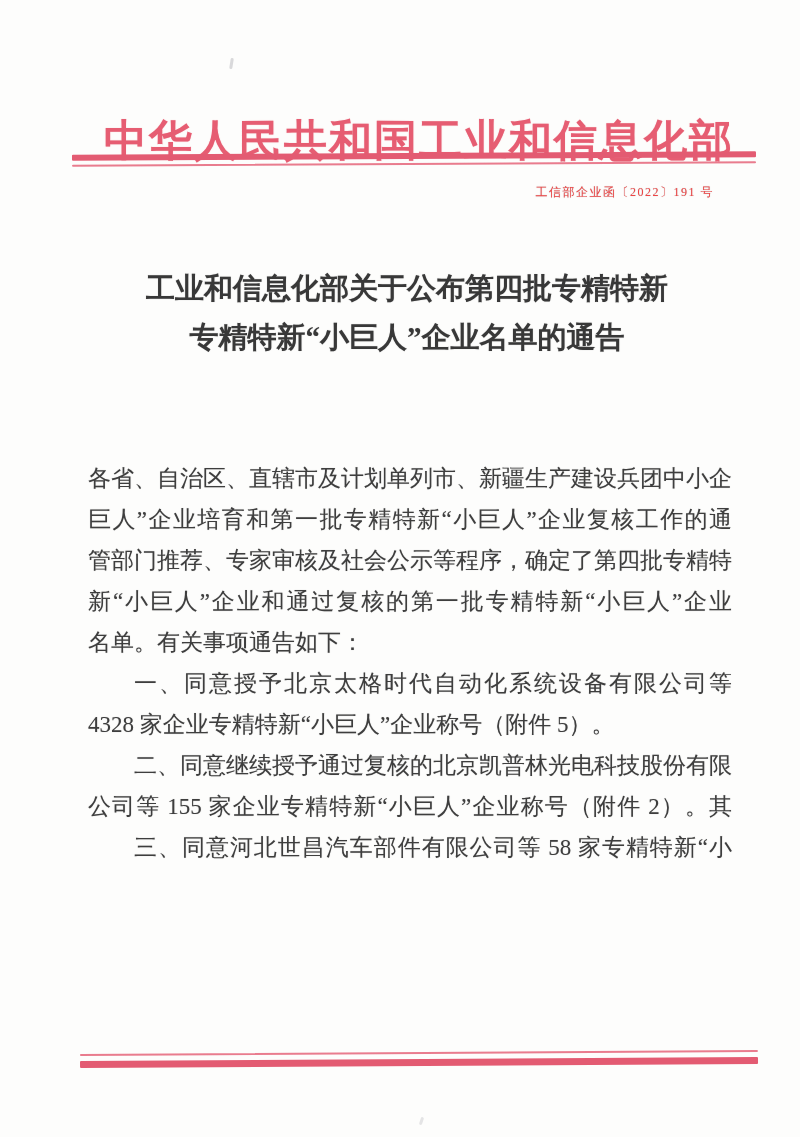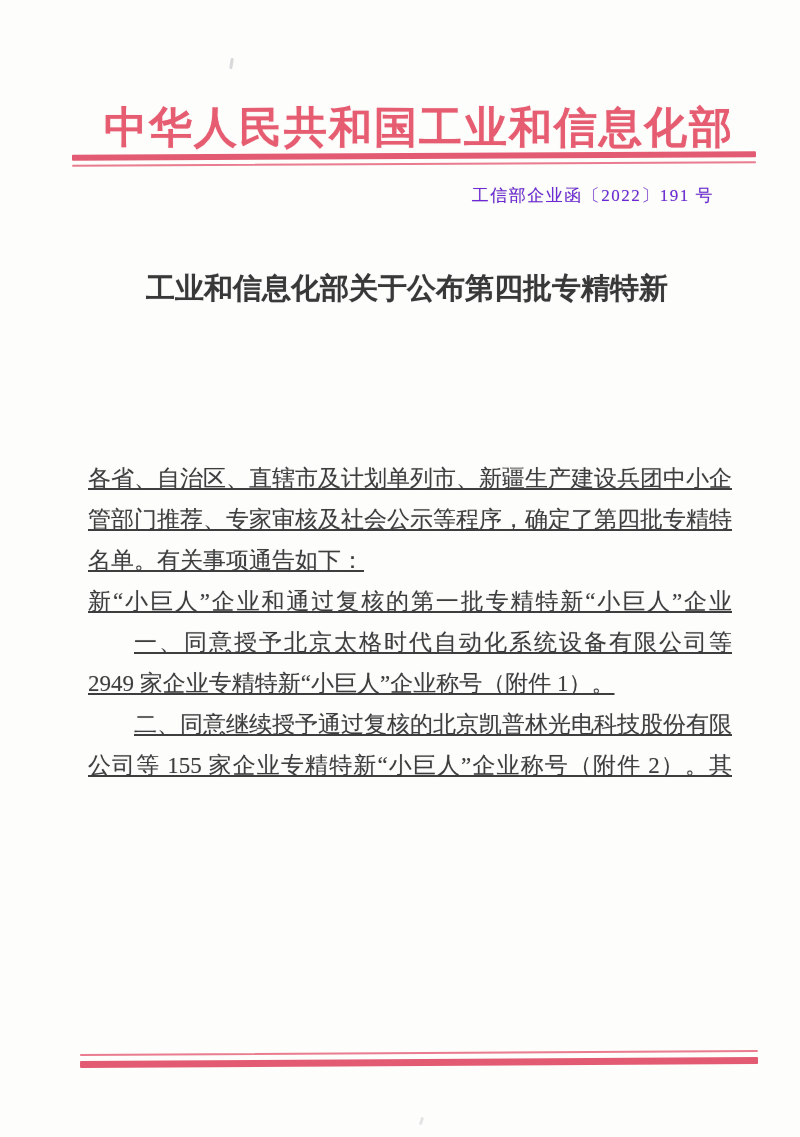--- a/index.html
+++ b/index.html
@@ -11,21 +11,21 @@
     overflow:hidden;
     font-family:"Liberation Serif","DejaVu Serif",serif;
   }
   
   .speck{position:absolute;background:#b5b5ba;border-radius:2px;}
   .speck-top{left:230px;top:58px;width:3px;height:11px;opacity:.5;transform:rotate(9deg);}
   .speck-bottom{left:420px;top:1117px;width:3px;height:8px;opacity:.35;transform:rotate(18deg);}
 
   
   .masthead{
-    position:absolute;top:99px;left:0;width:800px;
+    position:absolute;top:112px;left:0;width:800px;
     margin:0;box-sizing:border-box;padding-left:38px;
     text-align:center;
     font-size:43px;font-weight:bold;letter-spacing:2px;
     color:#e65d72;
     text-shadow:0 0 1px rgba(230,93,114,.45);
     white-space:nowrap;
   }
 
   
   .rule-band{position:absolute;left:72px;width:684px;}
@@ -33,22 +33,22 @@
   .header-band{top:153px;transform:rotate(-0.28deg);}
   .header-band .thick{height:6px;}
   .header-band .thin{height:2px;margin-top:4px;opacity:.8;}
   .footer-band{top:1052px;left:80px;width:678px;transform:rotate(-0.35deg);}
   .footer-band .thin{height:2px;opacity:.8;}
   .footer-band .thick{height:7px;margin-top:5px;}
 
   
   .doc-number{
     position:absolute;top:184px;right:86px;
-    font-size:17px;letter-spacing:1.5px;
-    color:#6d28d9;
+    font-size:12px;letter-spacing:1.5px;
+    color:#ef4444;
     text-shadow:0 0 1px rgba(63,63,63,.35);
     white-space:nowrap;
   }
 
   
   .title{
     position:absolute;top:264px;left:0;width:800px;
     box-sizing:border-box;padding-left:14px;
     text-align:center;
     font-size:29px;font-weight:bold;line-height:49px;
@@ -56,21 +56,20 @@
     text-shadow:0 0 1px rgba(56,56,56,.35);
   }
   .title-line{white-space:nowrap;}
 
   
   .body-block{
     position:absolute;top:458px;left:88px;width:644px;
     font-size:23px;line-height:41px;
     color:#3e3e3e;
     text-shadow:0 0 1px rgba(62,62,62,.3);
-    text-decoration:underline;
   }
   .body-line{
     text-align:justify;
     text-justify:inter-character;
   }
   .body-line.fill{text-align-last:justify;}
   .body-line.indent{text-indent:2em;}
 </style>
 </head>
 <body>
@@ -83,31 +82,34 @@
 
   <div class="rule-band header-band">
     <div class="rule thick"></div>
     <div class="rule thin"></div>
   </div>
 
   <div class="doc-number">工信部企业函〔2022〕191 号</div>
 
   <div class="title">
     <div class="title-line">工业和信息化部关于公布第四批专精特新</div>
+    <div class="title-line">专精特新“小巨人”企业名单的通告</div>
   </div>
 
   <div class="body-block">
     <div class="body-line fill">各省、自治区、直辖市及计划单列市、新疆生产建设兵团中小企</div>
+    <div class="body-line fill">巨人”企业培育和第一批专精特新“小巨人”企业复核工作的通</div>
     <div class="body-line fill">管部门推荐、专家审核及社会公示等程序，确定了第四批专精特</div>
+    <div class="body-line fill">新“小巨人”企业和通过复核的第一批专精特新“小巨人”企业</div>
     <div class="body-line">名单。有关事项通告如下：</div>
-    <div class="body-line fill">新“小巨人”企业和通过复核的第一批专精特新“小巨人”企业</div>
     <div class="body-line indent fill">一、同意授予北京太格时代自动化系统设备有限公司等</div>
-    <div class="body-line">2949 家企业专精特新“小巨人”企业称号（附件 1）。</div>
+    <div class="body-line">4328 家企业专精特新“小巨人”企业称号（附件 5）。</div>
     <div class="body-line indent fill">二、同意继续授予通过复核的北京凯普林光电科技股份有限</div>
     <div class="body-line fill">公司等 155 家企业专精特新“小巨人”企业称号（附件 2）。其</div>
+    <div class="body-line indent fill">三、同意河北世昌汽车部件有限公司等 58 家专精特新“小</div>
   </div>
 
   <div class="rule-band footer-band">
     <div class="rule thin"></div>
     <div class="rule thick"></div>
   </div>
 
   <div class="speck speck-bottom"></div>
 
 </div>

